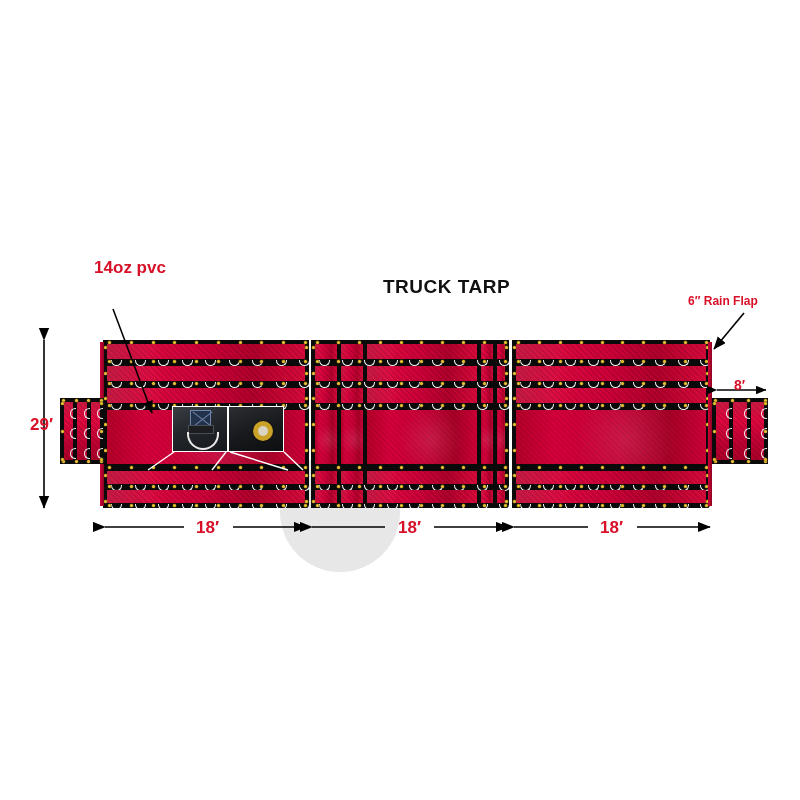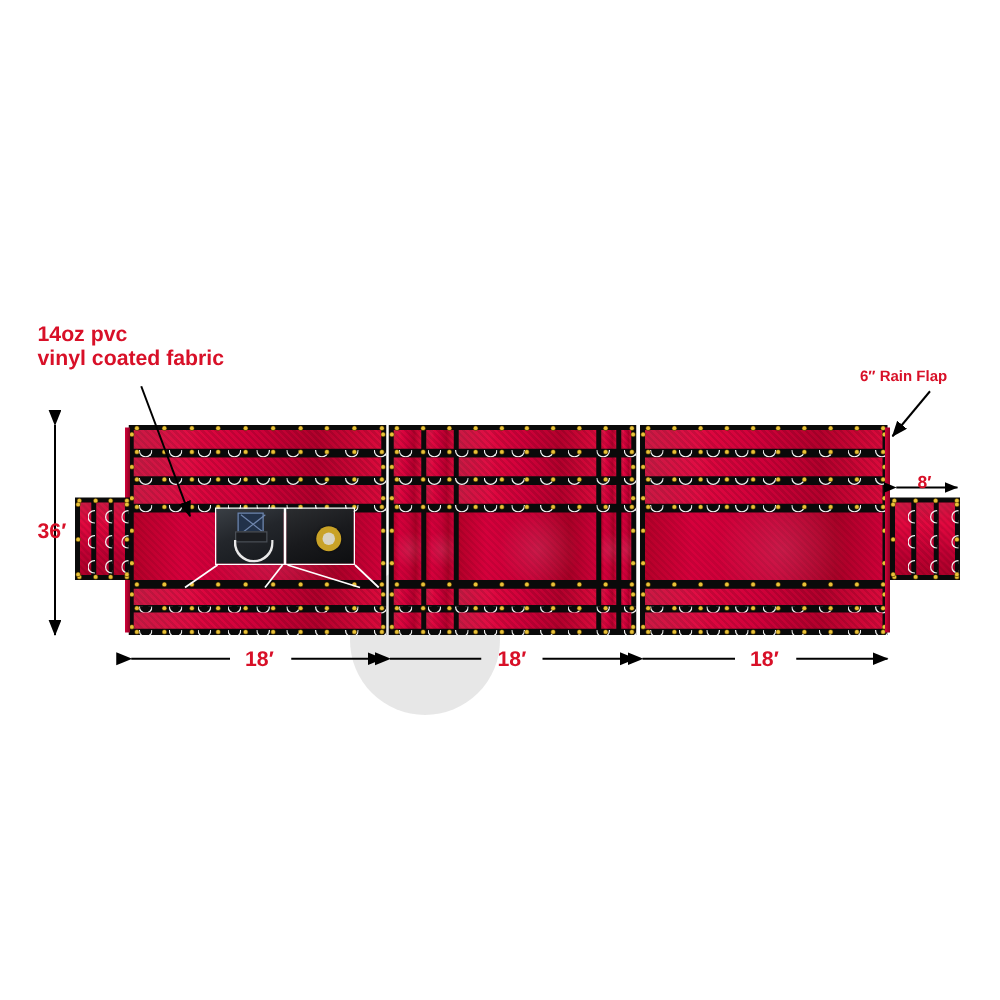--- a/index.html
+++ b/index.html
@@ -44,21 +44,21 @@
     color:#111;
     font-size:19px;
     letter-spacing:.5px;
   }
   .callout-red{
     position:absolute;
     color:#d81028;
     font-weight:bold;
     line-height:1.12;
   }
-  #lbl-fabric{left:30px;top:258px;font-size:17px;width:200px;}
+  #lbl-fabric{left:30px;top:258px;font-size:17px;text-align:center;width:200px;}
   #lbl-rainflap{left:688px;top:295px;font-size:12px;}
   #lbl-title{left:383px;top:276px;}
 
   .dim-label{
     position:absolute;
     color:#d81028;
     font-weight:bold;
     font-size:17px;
   }
 
@@ -707,29 +707,29 @@
       <line x1="434" y1="527" x2="508" y2="527" marker-end="url(#arrB)"></line>
       <line x1="514" y1="527" x2="588" y2="527" marker-start="url(#arrB)"></line>
       <line x1="637" y1="527" x2="710" y2="527" marker-end="url(#arrB)"></line>
     </g>
 
     <g>
       <line x1="717" y1="390" x2="766" y2="390" stroke="#000" stroke-width="1.5" marker-start="url(#arrBs)" marker-end="url(#arrBs)"></line>
     </g>
   </svg>
 
+  <div class="title" id="lbl-title">TRUCK TARP</div>
 
   <div class="callout-red" id="lbl-fabric">
     <div>14oz pvc</div>
-    <div>vinyl coated fabric</div>
   </div>
 
   <div class="callout-red" id="lbl-rainflap">6″ Rain Flap</div>
 
-  <div class="dim-label" style="left:30px;top:415px;">36′</div>
+  <div class="dim-label" style="left:30px;top:415px;">29′</div>
 
   <div class="dim-label" style="left:196px;top:518px;">18′</div>
   <div class="dim-label" style="left:398px;top:518px;">18′</div>
   <div class="dim-label" style="left:600px;top:518px;">18′</div>
 
   <div class="dim-label" style="left:734px;top:377px;font-size:14px;">8′</div>
 
 </div>
 
 </body></html>

